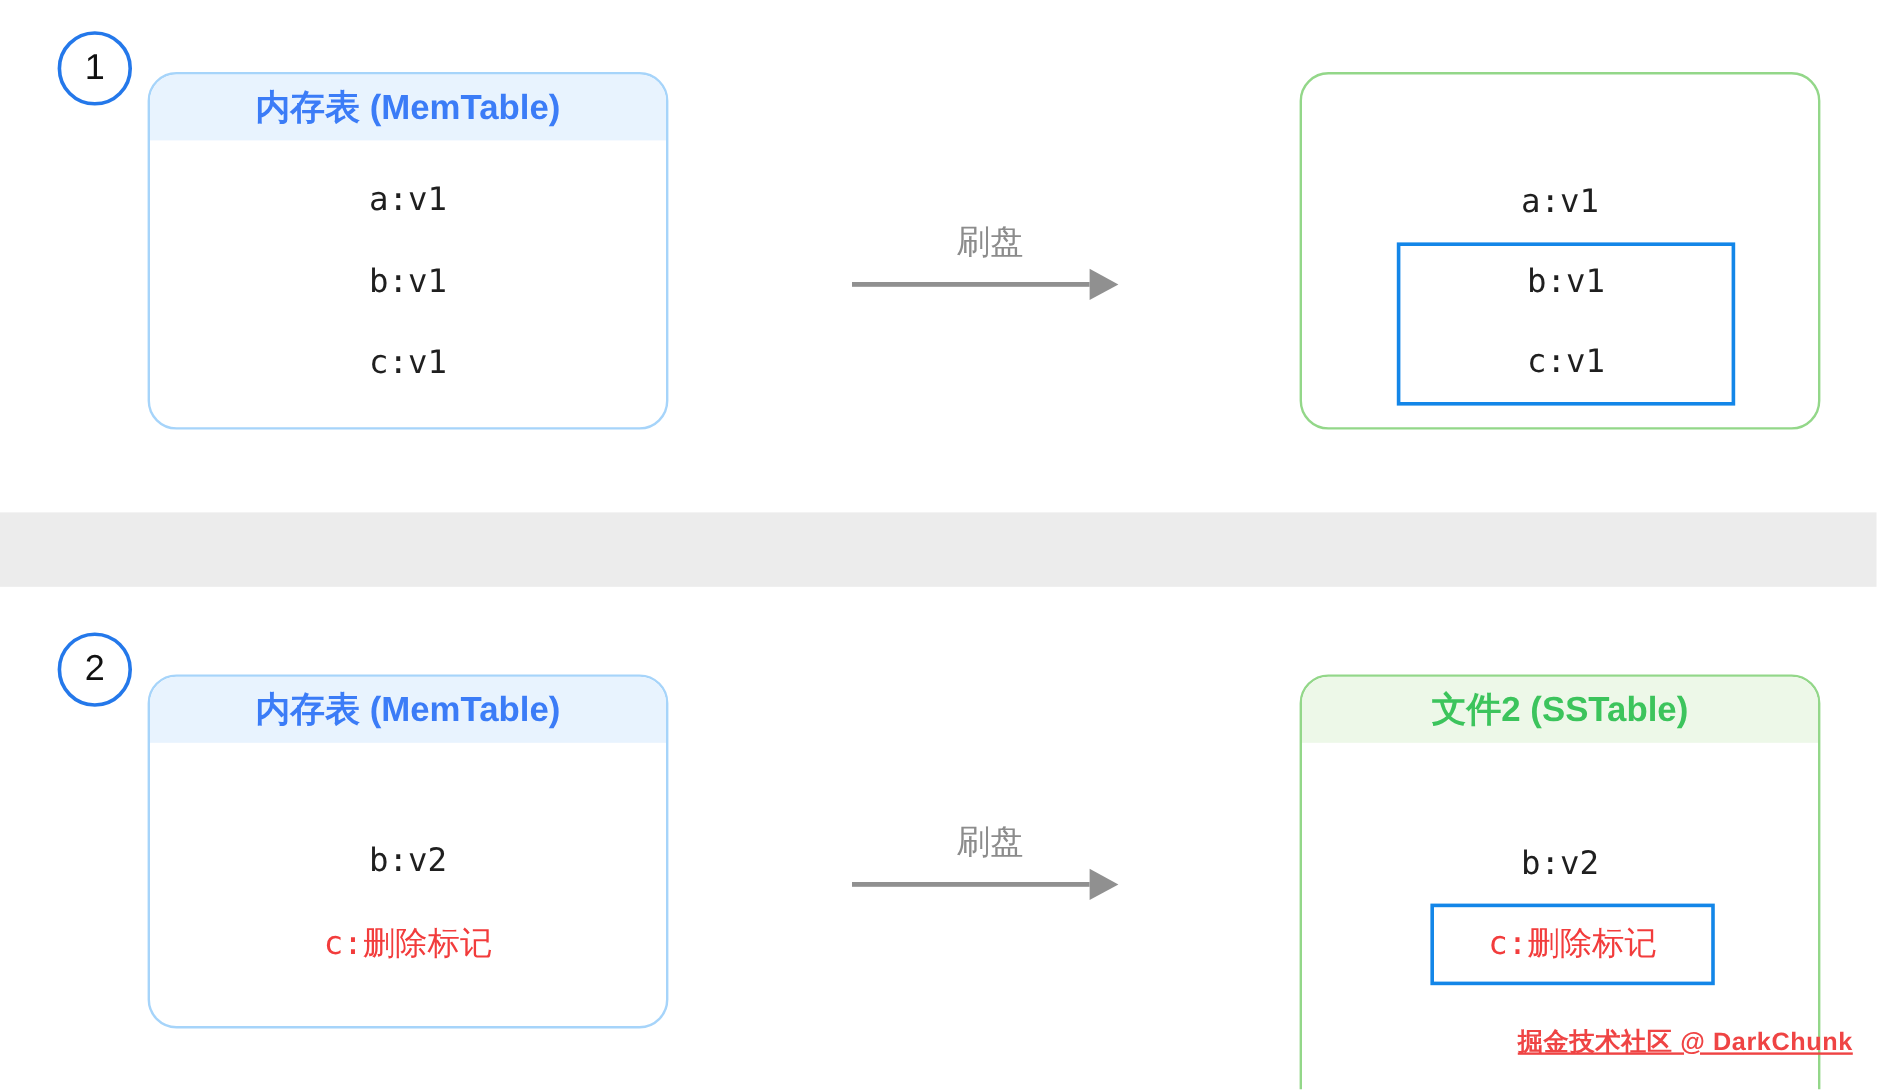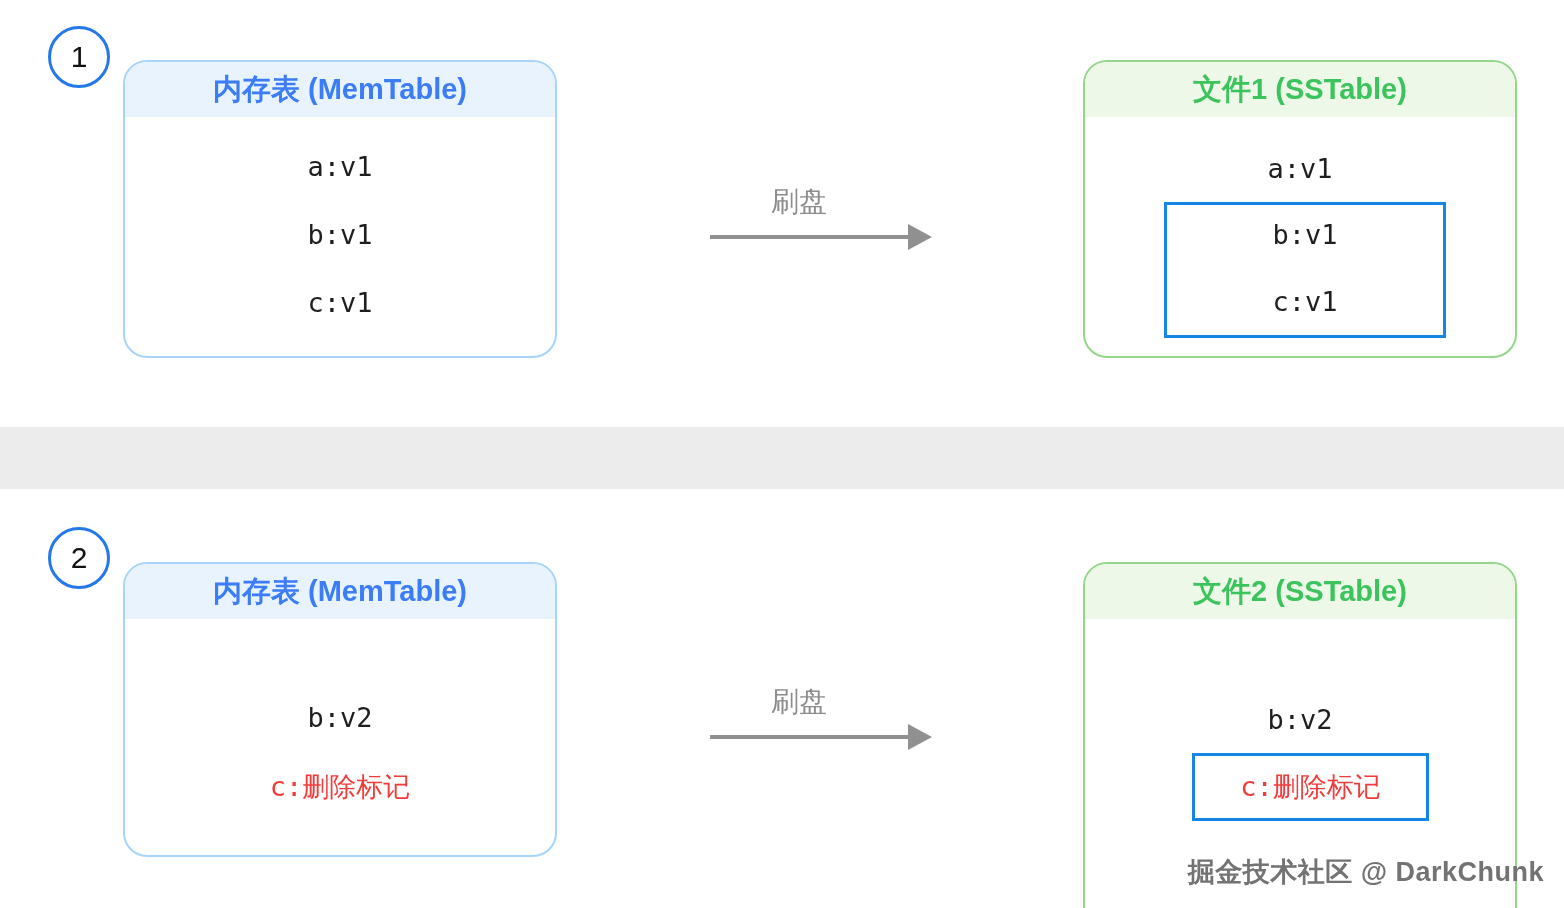--- a/index.html
+++ b/index.html
@@ -69,42 +69,42 @@
     left:79px;top:140px;width:282px;height:136px;
     display:flex;flex-direction:column;align-items:center;
     padding-top:15px;gap:37px;
   }
   .hl2{
     left:107px;top:189px;width:237px;height:68px;
     display:flex;align-items:center;justify-content:center;
   }
   
   .arrow-label{
-    position:absolute;left:688px;width:222px;text-align:center;
+    position:absolute;left:714px;width:222px;text-align:center;
     font-size:28px;line-height:30px;color:#8c8c8c;
   }
   .a1{top:187px;}
   .a2{top:687px;}
   .arrow-line{
     position:absolute;left:710px;width:198px;height:4px;background:#909090;
   }
   .l1{top:235px;}
   .l2{top:735px;}
   .arrow-head{
     position:absolute;left:908px;width:0;height:0;
     border-top:13px solid transparent;border-bottom:13px solid transparent;
     border-left:24px solid #909090;
   }
   .h1{top:224px;}
   .h2{top:724px;}
   
   .watermark{
     position:absolute;right:20px;top:854px;
-    font-size:27px;font-weight:700;color:#737373;
-    letter-spacing:0.5px;white-space:nowrap;
+    font-size:21px;font-weight:700;color:#ef4444;
+    letter-spacing:0.5px;white-space:nowrap;text-decoration:underline;
   }
 </style>
 </head>
 <body>
 
 <div class="canvas">
 
   <div class="divider"></div>
 
   <div class="badge b1">
@@ -120,23 +120,20 @@
       <div class="entry">b:v1</div>
       <div class="entry">c:v1</div>
     </div>
   </div>
 
   <div class="arrow-label a1">刷盘</div>
   <div class="arrow-line l1"></div>
   <div class="arrow-head h1"></div>
 
   <div class="card sst p1sst">
-    <div class="card-header sst-h">
-      <span class="card-title sst-t">文件1 (SSTable)</span>
-    </div>
     <div class="abs-entry e-a1">a:v1</div>
     <div class="hl-box hl1">
       <div class="entry">b:v1</div>
       <div class="entry">c:v1</div>
     </div>
   </div>
 
   <div class="badge b2">
     <span>2</span>
   </div>

